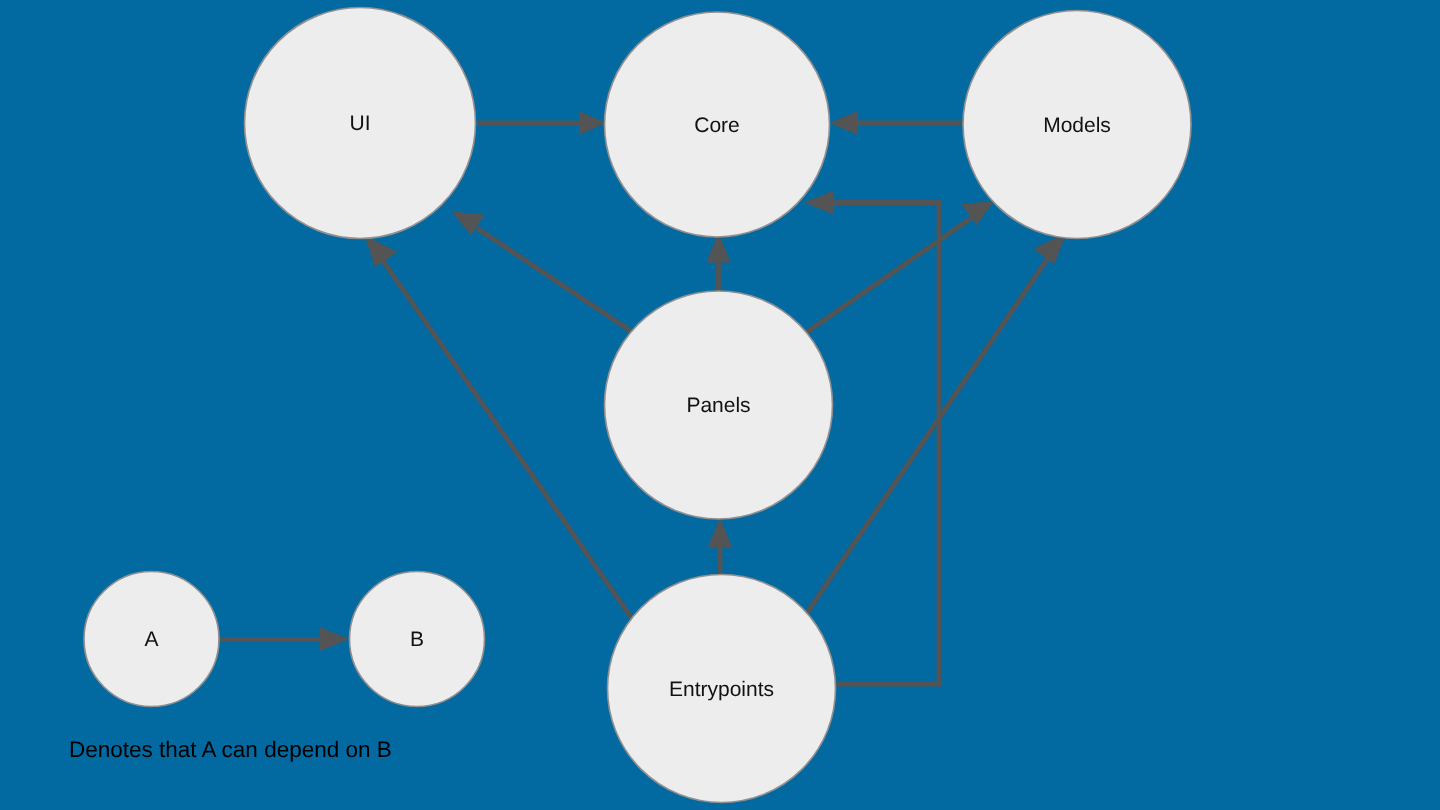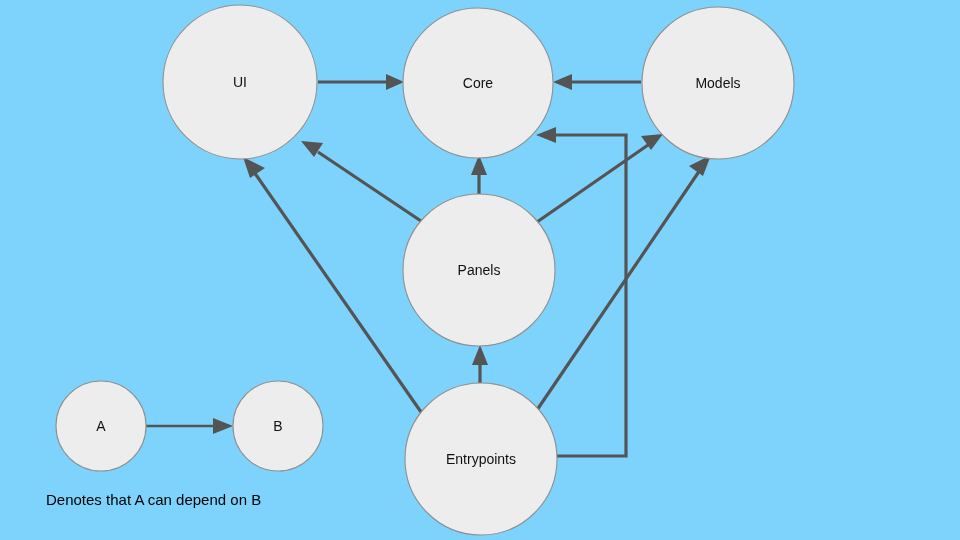--- a/index.html
+++ b/index.html
@@ -8,21 +8,21 @@
     padding: 0;
     background: #ffffff;
   }
   body {
     font-family: "Liberation Sans", sans-serif;
   }
   #canvas {
     position: relative;
     width: 960px;
     height: 540px;
-    background: #7dd3fc;
+    background: #0369a1;
     overflow: hidden;
   }
   svg.diagram {
     display: block;
     width: 960px;
     height: 540px;
   }
   .node-circle {
     fill: #ededed;
     stroke: #909090;

